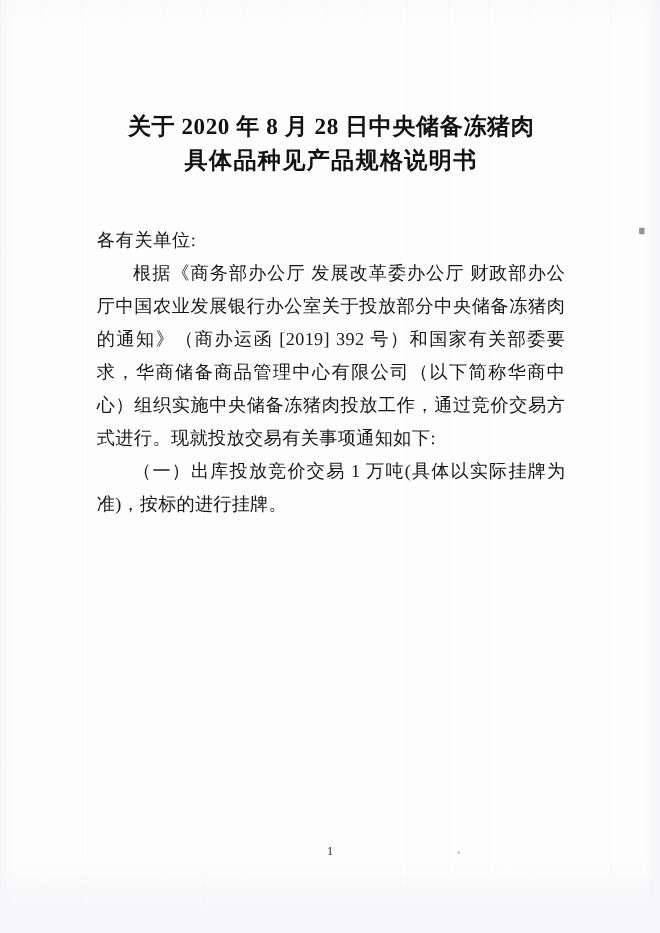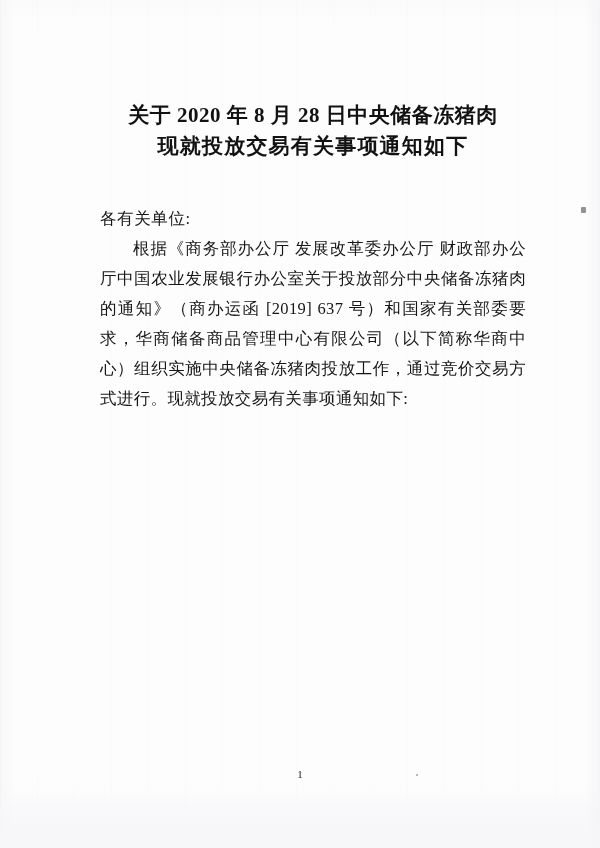--- a/index.html
+++ b/index.html
@@ -50,21 +50,21 @@
     position: absolute;
     left: 0; right: 0; bottom: 0;
     height: 70px;
     pointer-events: none;
     background: linear-gradient(180deg, rgba(250,250,252,0) 0%, rgba(246,246,249,0.85) 100%);
   }
 
   
   .content {
     position: absolute;
-    left: 100px;
+    left: 88px;
     top: 0;
     width: 426px;
     color: #171717;
   }
 
   
   .doc-title {
     margin-top: 100px;
     text-align: center;
     font-weight: bold;
@@ -142,28 +142,29 @@
 
   <div class="scan-streaks"></div>
   <div class="scan-bottom-haze"></div>
   <div class="speck"></div>
   <div class="speck2"></div>
 
   <div class="content">
 
     <div class="doc-title">
       <span class="title-line first">关于 2020 年 8 月 28 日中央储备冻猪肉</span>
-      <span class="title-line second">现就投放交易有关事项通知如下</span>
+      <span class="title-line second">具体品种见产品规格说明书</span>
     </div>
 
     <div class="salutation">各有关单位:</div>
 
-    <p class="body-par">根据《商务部办公厅 发展改革委办公厅 财政部办公厅中国农业发展银行办公室关于投放部分中央储备冻猪肉的通知》（商办运函 [2019] 637 号）和国家有关部委要求，华商储备商品管理中心有限公司（以下简称华商中心）组织实施中央储备冻猪肉投放工作，通过竞价交易方式进行。现就投放交易有关事项通知如下:</p>
+    <p class="body-par">根据《商务部办公厅 发展改革委办公厅 财政部办公厅中国农业发展银行办公室关于投放部分中央储备冻猪肉的通知》（商办运函 [2019] 392 号）和国家有关部委要求，华商储备商品管理中心有限公司（以下简称华商中心）组织实施中央储备冻猪肉投放工作，通过竞价交易方式进行。现就投放交易有关事项通知如下:</p>
 
 
+    <p class="body-par tight">（一）出库投放竞价交易 1 万吨(具体以实际挂牌为准)，按标的进行挂牌。</p>
 
 
 
 
   </div>
 
   <div class="page-number">1</div>
 
 </div>
 

